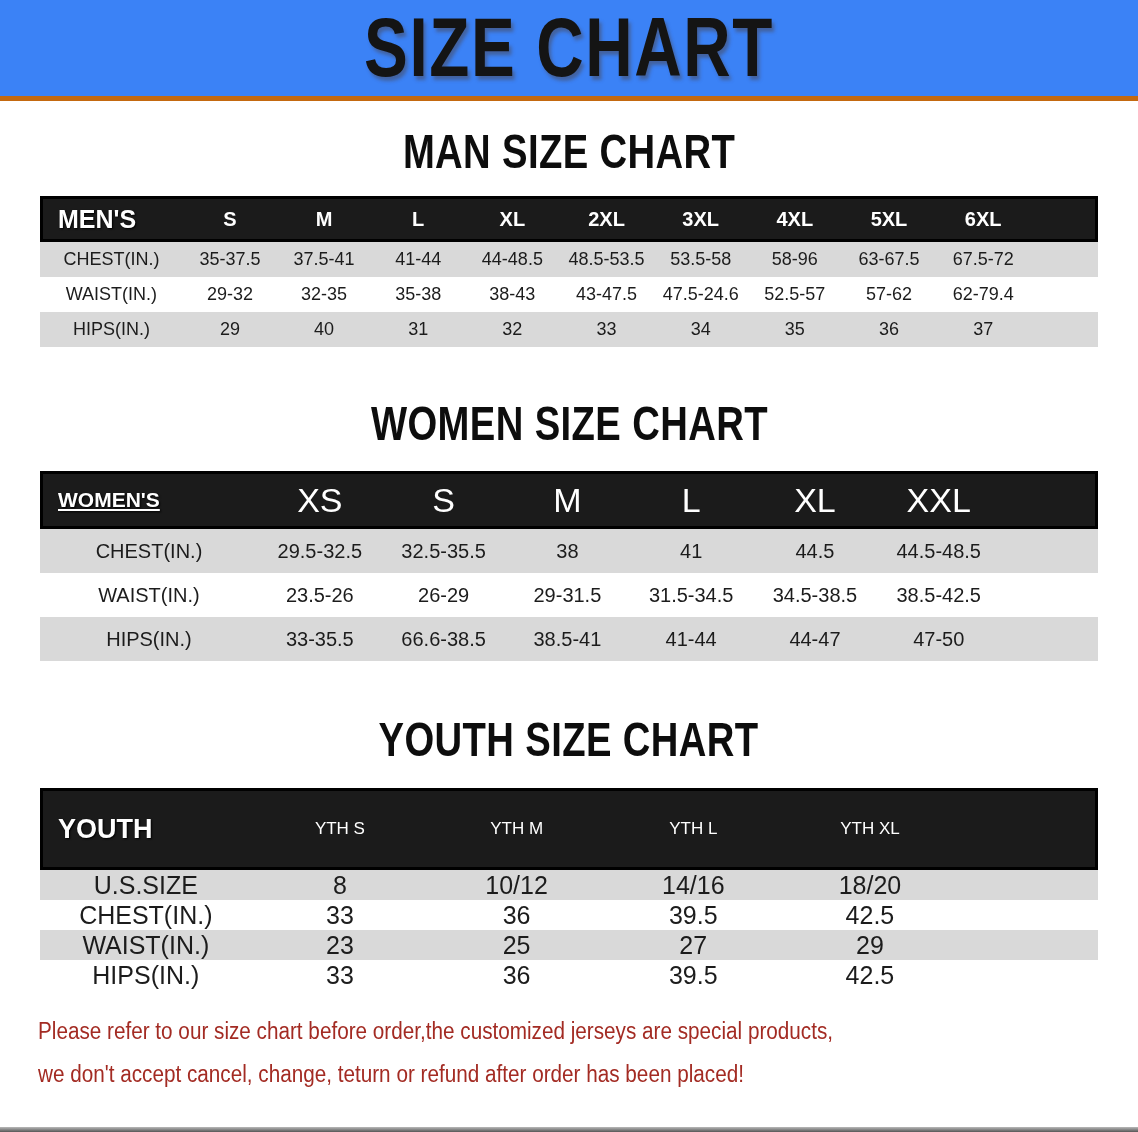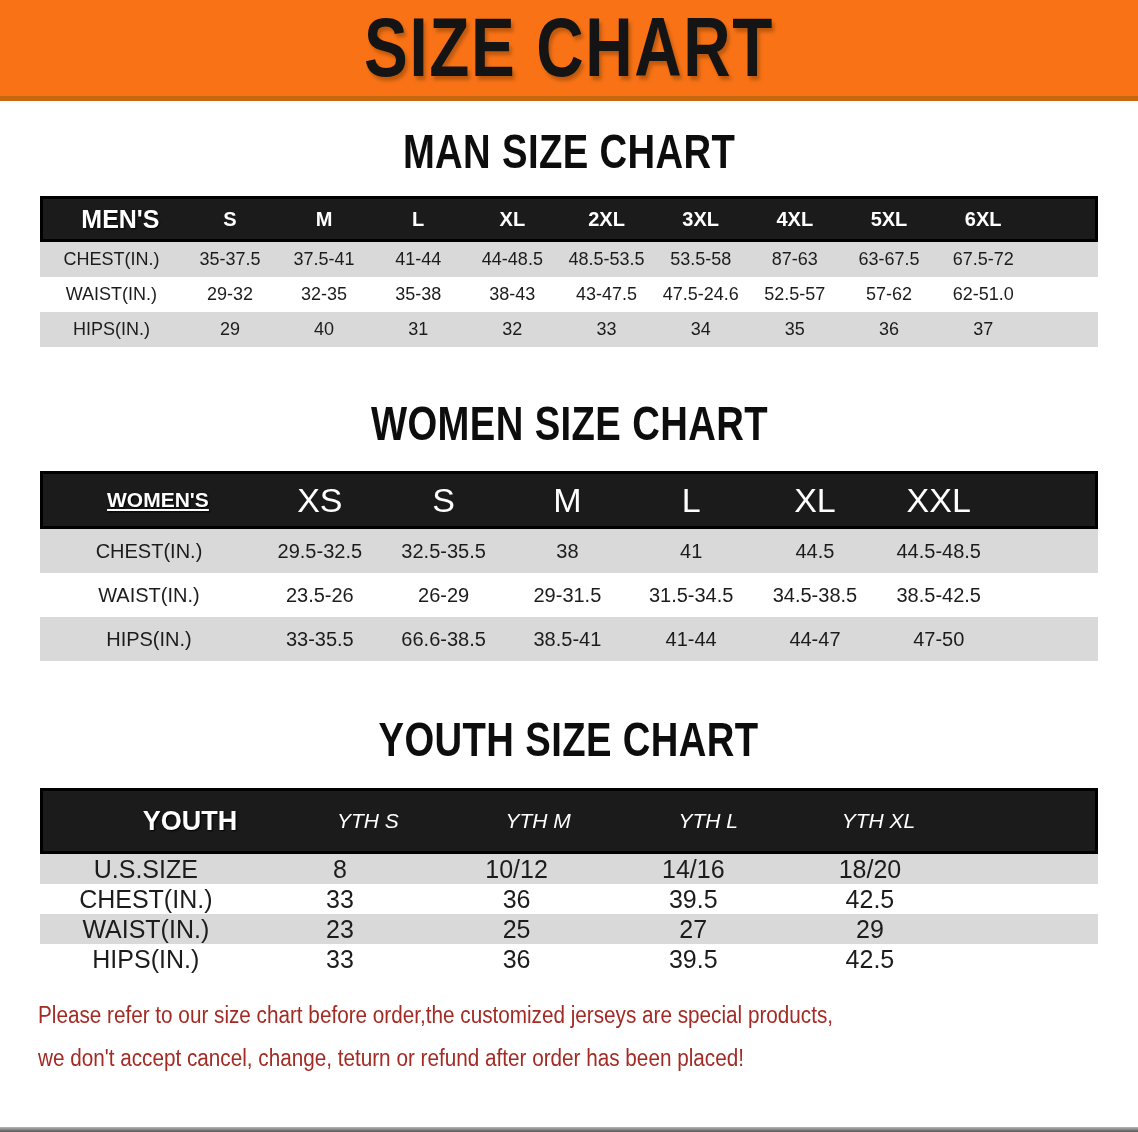--- a/index.html
+++ b/index.html
@@ -2,21 +2,21 @@
 <html><head>
 <meta charset="utf-8">
 <style>
   html,body{margin:0;padding:0;}
   body{
     width:1138px;height:1132px;background:#ffffff;overflow:hidden;position:relative;
     font-family:"Liberation Sans",sans-serif;color:#1c1c1c;
   }
   
   .banner{
-    height:96px;background:#f97316;border-bottom:5px solid #C4690F;
+    height:96px;background:#3b82f6;border-bottom:5px solid #C4690F;
     display:flex;align-items:center;justify-content:center;
   }
   .banner-title{
     font-size:80px;font-weight:900;color:#141414;letter-spacing:2px;
     display:inline-block;transform:scale(0.82,1.04);
     text-shadow:3px 4px 4px rgba(80,40,0,0.35);white-space:nowrap;
   }
   
   .heading{text-align:center;height:52px;line-height:52px;}
   .h-man{margin-top:24px;}
@@ -30,36 +30,36 @@
   .tbl{width:1058px;margin-left:40px;}
   .t-man{margin-top:19px;}
   .t-women{margin-top:22px;}
   .t-youth{margin-top:23px;}
   .thead{
     background:#1b1b1b;color:#ffffff;display:flex;align-items:center;
     box-shadow:inset 0 0 0 3px #000;
   }
   .t-man .thead{height:46px;}
   .t-women .thead{height:58px;}
-  .t-youth .thead{height:66px;padding-left:39px;}
+  .t-youth .thead{height:82px;}
   .row{display:flex;align-items:center;background:#ffffff;}
   .row.gray{background:#D9D9D9;}
   .t-man .row{height:35px;font-size:18px;}
   .t-women .row{height:44px;font-size:20px;}
   .t-youth .row{height:30px;font-size:25px;}
   .c-label,.c{text-align:center;white-space:nowrap;}
-  .hl{font-weight:bold;text-align:center;padding-left:18px;box-sizing:border-box;
+  .hl{font-weight:bold;text-align:left;padding-left:18px;box-sizing:border-box;
       text-shadow:1px 1px 2px #000;}
   .t-man .hl{font-size:25px;}
   .t-women .hl{font-size:21px;text-decoration:underline;}
   .t-youth .hl{font-size:27px;}
   .hc{text-align:center;font-weight:bold;}
   .t-man .hc{font-size:20px;}
   .t-women .hc{font-size:34px;font-weight:normal;}
-  .t-youth .hc{font-size:21px;font-weight:normal;font-style:italic;}
+  .t-youth .hc{font-size:17px;font-weight:normal;}
   .rl{font-weight:normal;}
   
   .t-man .c-label{width:13.5%;}
   .t-man .c{width:8.9%;}
   .t-women .c-label{width:20.6%;}
   .t-women .c{width:11.7%;}
   .t-youth .c-label{width:20%;}
   .t-youth .c{width:16.7%;}
   .fill{flex:1;}
   
@@ -94,36 +94,36 @@
     <div class="fill"></div>
   </div>
   <div class="row gray">
     <div class="c-label rl">CHEST(IN.)</div>
     <div class="c">35-37.5</div>
     <div class="c">37.5-41</div>
     <div class="c">41-44</div>
     <div class="c">44-48.5</div>
     <div class="c">48.5-53.5</div>
     <div class="c">53.5-58</div>
-    <div class="c">87-63</div>
+    <div class="c">58-96</div>
     <div class="c">63-67.5</div>
     <div class="c">67.5-72</div>
     <div class="fill"></div>
   </div>
   <div class="row">
     <div class="c-label rl">WAIST(IN.)</div>
     <div class="c">29-32</div>
     <div class="c">32-35</div>
     <div class="c">35-38</div>
     <div class="c">38-43</div>
     <div class="c">43-47.5</div>
     <div class="c">47.5-24.6</div>
     <div class="c">52.5-57</div>
     <div class="c">57-62</div>
-    <div class="c">62-51.0</div>
+    <div class="c">62-79.4</div>
     <div class="fill"></div>
   </div>
   <div class="row gray">
     <div class="c-label rl">HIPS(IN.)</div>
     <div class="c">29</div>
     <div class="c">40</div>
     <div class="c">31</div>
     <div class="c">32</div>
     <div class="c">33</div>
     <div class="c">34</div>

